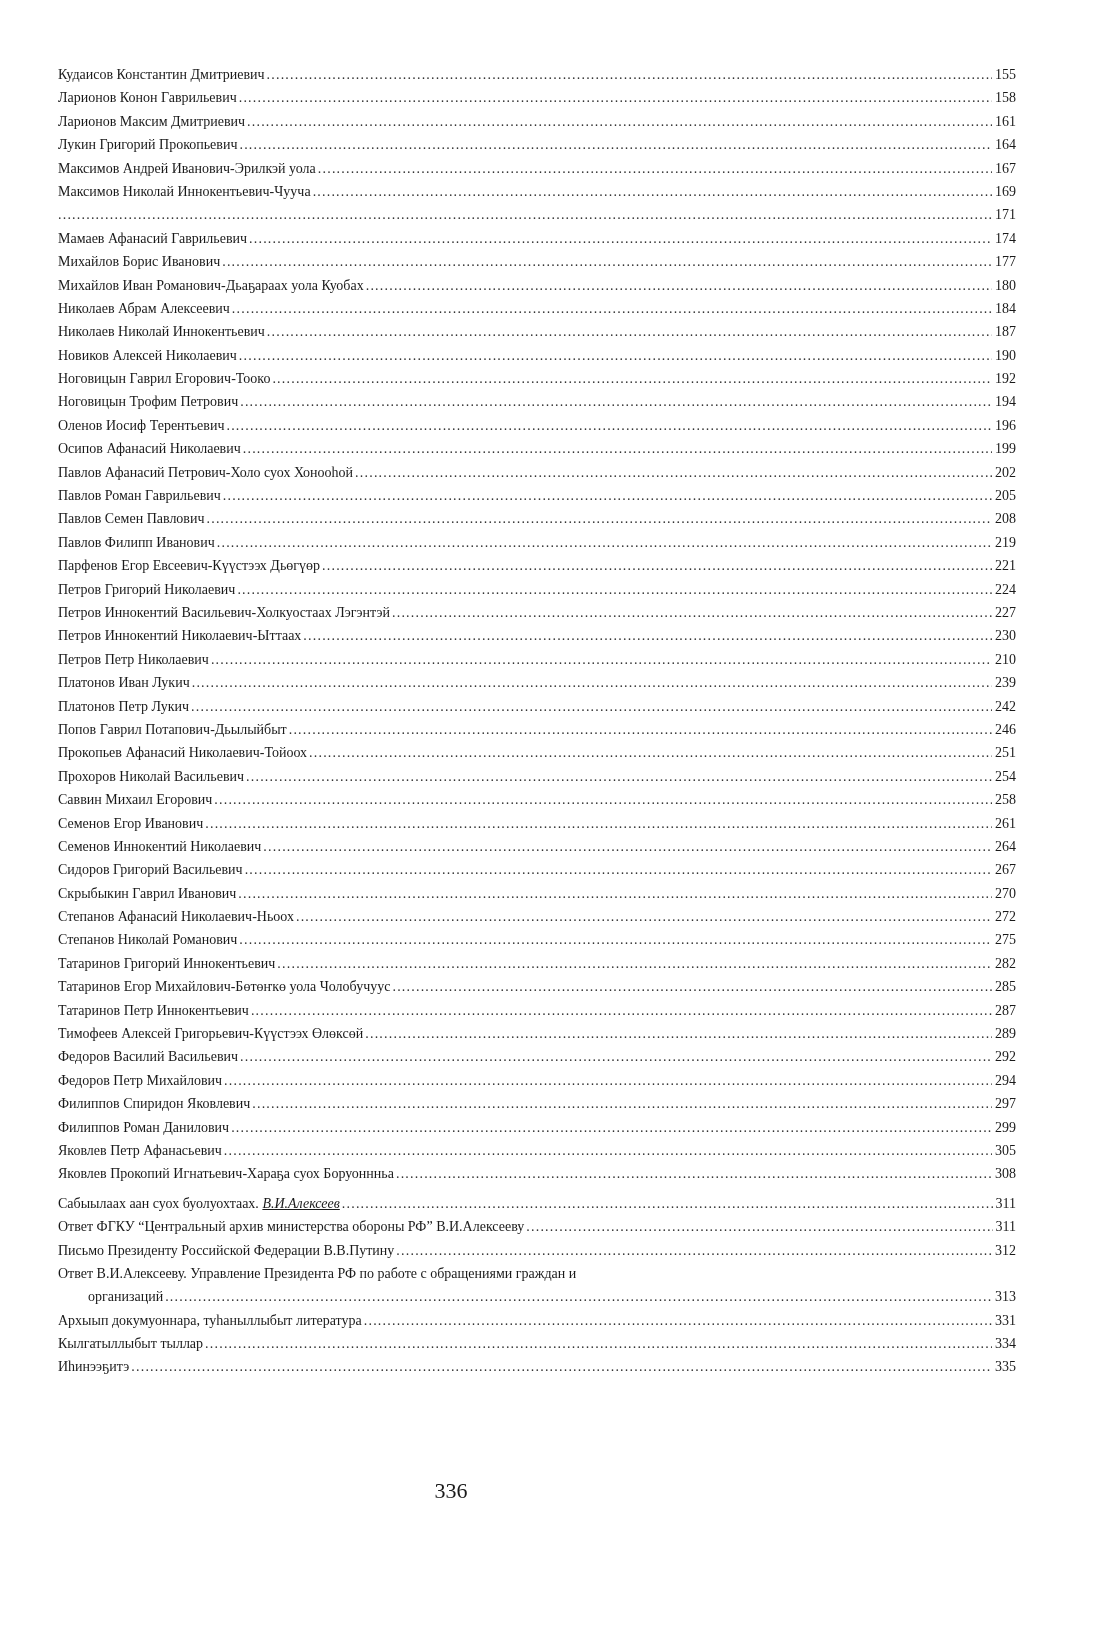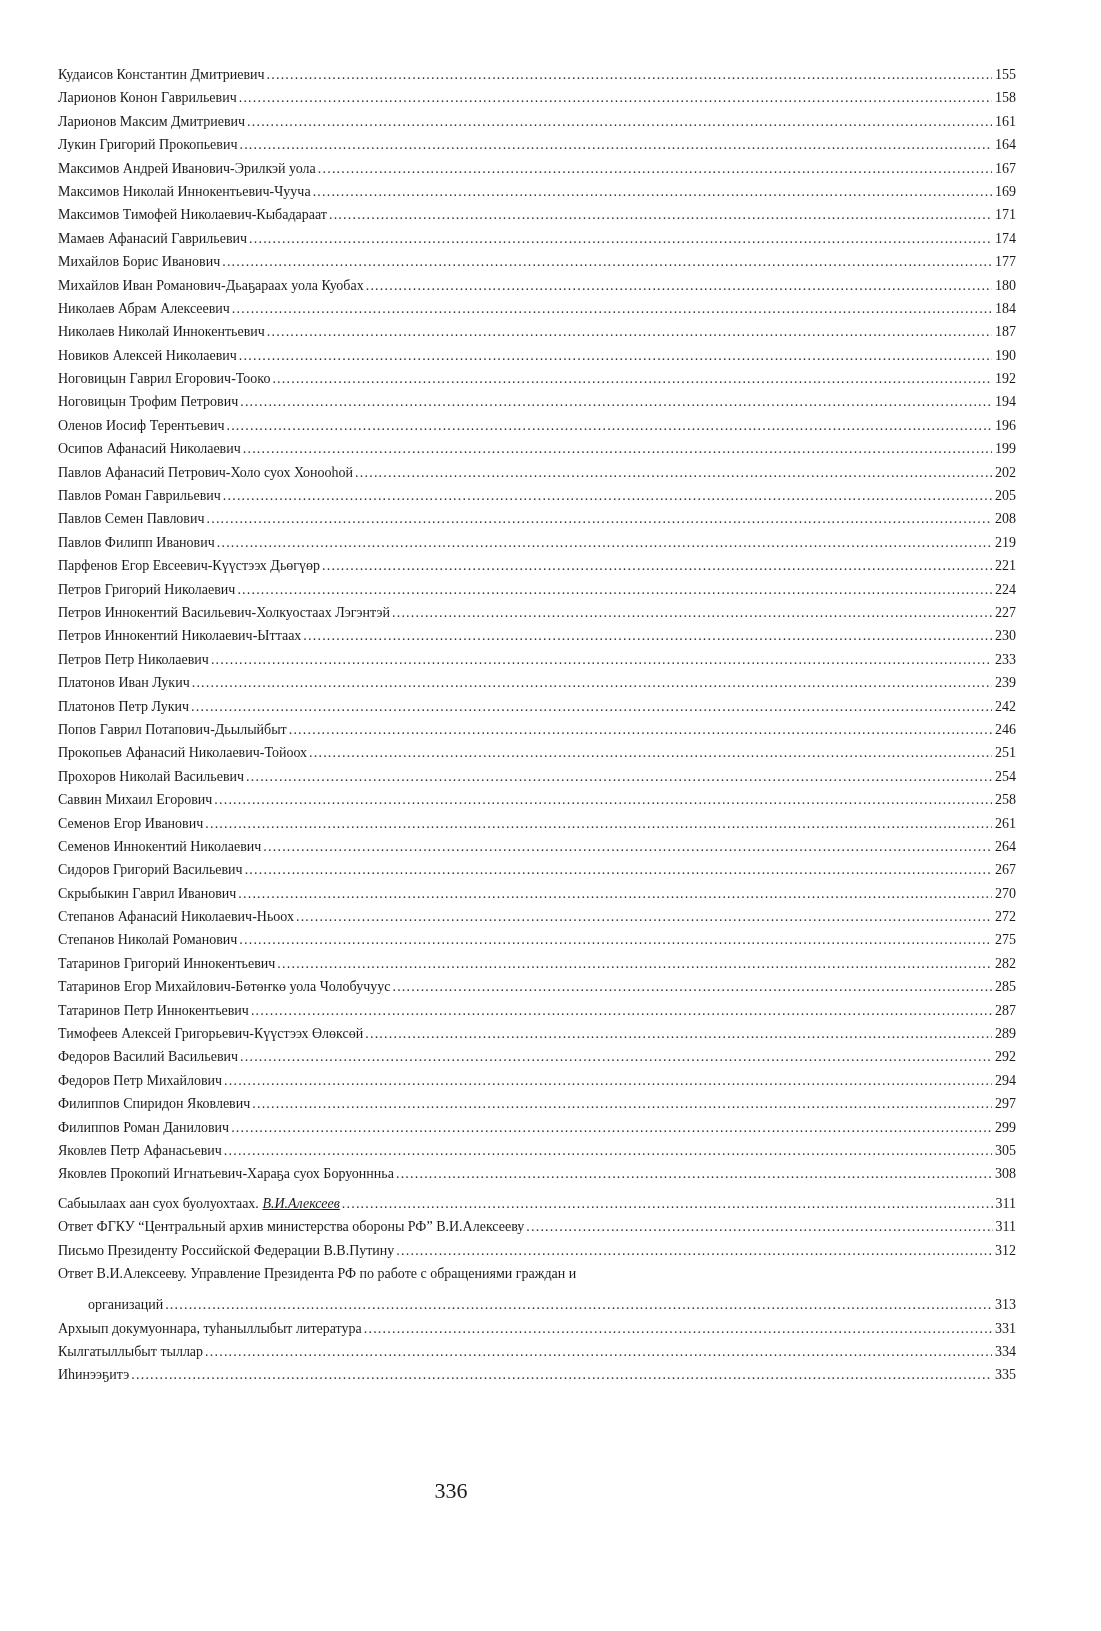--- a/index.html
+++ b/index.html
@@ -50,21 +50,20 @@
       display: block;
       height: 23.4px;
       line-height: 23.4px;
     }
     .toc-row.multiline .second-line {
       display: flex;
       align-items: baseline;
       height: 23.4px;
       line-height: 23.4px;
       padding-left: 30px;
-      margin-top: 8px;
     }
     .page-number {
       position: absolute;
       left: 0;
       width: 902px;
       top: 1478px;
       text-align: center;
       font-size: 22px;
     }
   </style>
@@ -97,21 +96,20 @@
         <span class="toc-title">Максимов Андрей Иванович-Эрилкэй уола</span>
         <span class="toc-leader"></span>
         <span class="toc-page">167</span>
       </li>
       <li class="toc-row">
         <span class="toc-title">Максимов Николай Иннокентьевич-Чууча</span>
         <span class="toc-leader"></span>
         <span class="toc-page">169</span>
       </li>
       <li class="toc-row">
-        <span class="toc-title">Максимов Тимофей Николаевич-Кыбадараат</span>
         <span class="toc-leader"></span>
         <span class="toc-page">171</span>
       </li>
       <li class="toc-row">
         <span class="toc-title">Мамаев Афанасий Гаврильевич</span>
         <span class="toc-leader"></span>
         <span class="toc-page">174</span>
       </li>
       <li class="toc-row">
         <span class="toc-title">Михайлов Борис Иванович</span>
@@ -194,21 +192,21 @@
         <span class="toc-page">227</span>
       </li>
       <li class="toc-row">
         <span class="toc-title">Петров Иннокентий Николаевич-Ыттаах</span>
         <span class="toc-leader"></span>
         <span class="toc-page">230</span>
       </li>
       <li class="toc-row">
         <span class="toc-title">Петров Петр Николаевич</span>
         <span class="toc-leader"></span>
-        <span class="toc-page">233</span>
+        <span class="toc-page">210</span>
       </li>
       <li class="toc-row">
         <span class="toc-title">Платонов Иван Лукич</span>
         <span class="toc-leader"></span>
         <span class="toc-page">239</span>
       </li>
       <li class="toc-row">
         <span class="toc-title">Платонов Петр Лукич</span>
         <span class="toc-leader"></span>
         <span class="toc-page">242</span>

